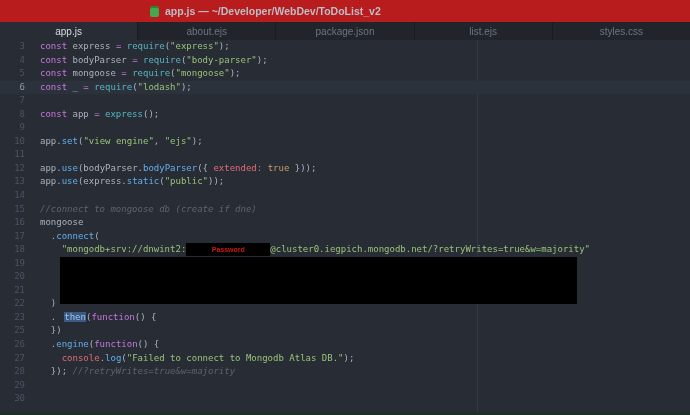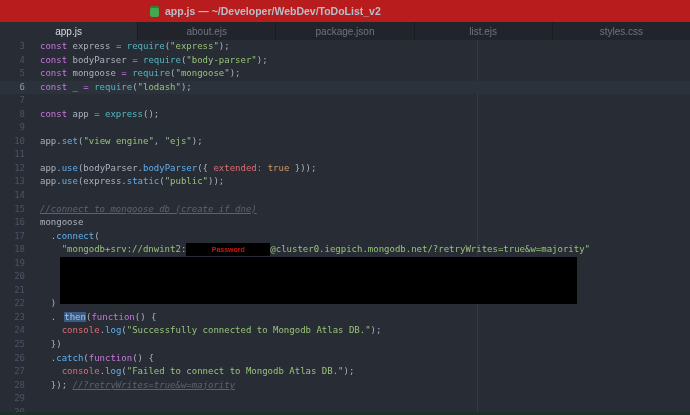--- a/index.html
+++ b/index.html
@@ -31,21 +31,21 @@
   .gutter { flex:0 0 34px; text-align:right; padding-right:9px; color:#4c5366; font-size:9px; }
   .line.active .gutter { color:#9199a5; }
   .code { margin-left:6px; }
   .tk-pl { color:#abb2bf; }
   .tk-kw { color:#c678dd; }
   .tk-fn { color:#56b6c2; }
   .tk-me { color:#61afef;text-align:center; }
   .tk-st { color:#98c379; }
   .tk-bo { color:#d19a66;margin-top:20px; }
   .tk-pr { color:#e06c75; }
-  .tk-cm { color:#5c6370; font-style:italic;text-decoration:underline; }
+  .tk-cm { color:#5c6370; font-style:italic; }
   .tk-sel { color:#9cc3ea; background:#3b5b85;margin-left:8px; }
   .redact-inline { display:inline-block; width:84px; height:13px; vertical-align:top;
                    background:#000; color:#cf1717; font-family:"Liberation Sans", sans-serif;
                    font-size:7px; font-weight:700; text-align:center; line-height:13px; }
   .redacted-block { position:absolute; left:60px; top:217px; width:517px; height:47px;
                     background:#000; z-index:3; }
   .bottom-strip { position:absolute; left:0; bottom:0; width:690px; height:3px; background:#1d3027; }
 </style>
 </head>
 <body>
@@ -81,23 +81,22 @@
         <div class="line"><span class="gutter">14</span><span class="code"></span></div>
         <div class="line"><span class="gutter">15</span><span class="code"><span class="tk-cm">//connect to mongoose db (create if dne)</span></span></div>
         <div class="line"><span class="gutter">16</span><span class="code"><span class="tk-pl">mongoose</span></span></div>
         <div class="line"><span class="gutter">17</span><span class="code"><span class="tk-pl">  .</span><span class="tk-me">connect</span><span class="tk-pl">(</span></span></div>
         <div class="line"><span class="gutter">18</span><span class="code"><span class="tk-st">    "mongodb+srv://dnwint2:</span><span class="redact-inline">Password</span><span class="tk-st">@cluster0.iegpich.mongodb.net/?retryWrites=true&amp;w=majority"</span></span></div>
         <div class="line"><span class="gutter">19</span><span class="code"></span></div>
         <div class="line"><span class="gutter">20</span><span class="code"></span></div>
         <div class="line"><span class="gutter">21</span><span class="code"></span></div>
         <div class="line"><span class="gutter">22</span><span class="code"><span class="tk-pl">  )</span></span></div>
         <div class="line"><span class="gutter">23</span><span class="code"><span class="tk-pl">  .</span><span class="tk-sel">then</span><span class="tk-pl">(</span><span class="tk-kw">function</span><span class="tk-pl">() {</span></span></div>
-        <div class="line"><span class="gutter">24</span><span class="code"><span class="tk-pl">    </span><span class="tk-pr">console</span><span class="tk-pl">.</span><span class="tk-me">log</span><span class="tk-pl">(</span><span class="tk-st">"Successfully connected to Mongodb Atlas DB."</span><span class="tk-pl">);</span></span></div>
         <div class="line"><span class="gutter">25</span><span class="code"><span class="tk-pl">  })</span></span></div>
-        <div class="line"><span class="gutter">26</span><span class="code"><span class="tk-pl">  .</span><span class="tk-me">catch</span><span class="tk-pl">(</span><span class="tk-kw">function</span><span class="tk-pl">() {</span></span></div>
+        <div class="line"><span class="gutter">26</span><span class="code"><span class="tk-pl">  .</span><span class="tk-me">engine</span><span class="tk-pl">(</span><span class="tk-kw">function</span><span class="tk-pl">() {</span></span></div>
         <div class="line"><span class="gutter">27</span><span class="code"><span class="tk-pl">    </span><span class="tk-pr">console</span><span class="tk-pl">.</span><span class="tk-me">log</span><span class="tk-pl">(</span><span class="tk-st">"Failed to connect to Mongodb Atlas DB."</span><span class="tk-pl">);</span></span></div>
         <div class="line"><span class="gutter">28</span><span class="code"><span class="tk-pl">  }); </span><span class="tk-cm">//?retryWrites=true&amp;w=majority</span></span></div>
         <div class="line"><span class="gutter">29</span></div>
         <div class="line"><span class="gutter">30</span><span class="code"></span></div>
       </div>
     <div class="redacted-block"></div>
   </div>
   <div class="bottom-strip"></div>
 </div>
 

